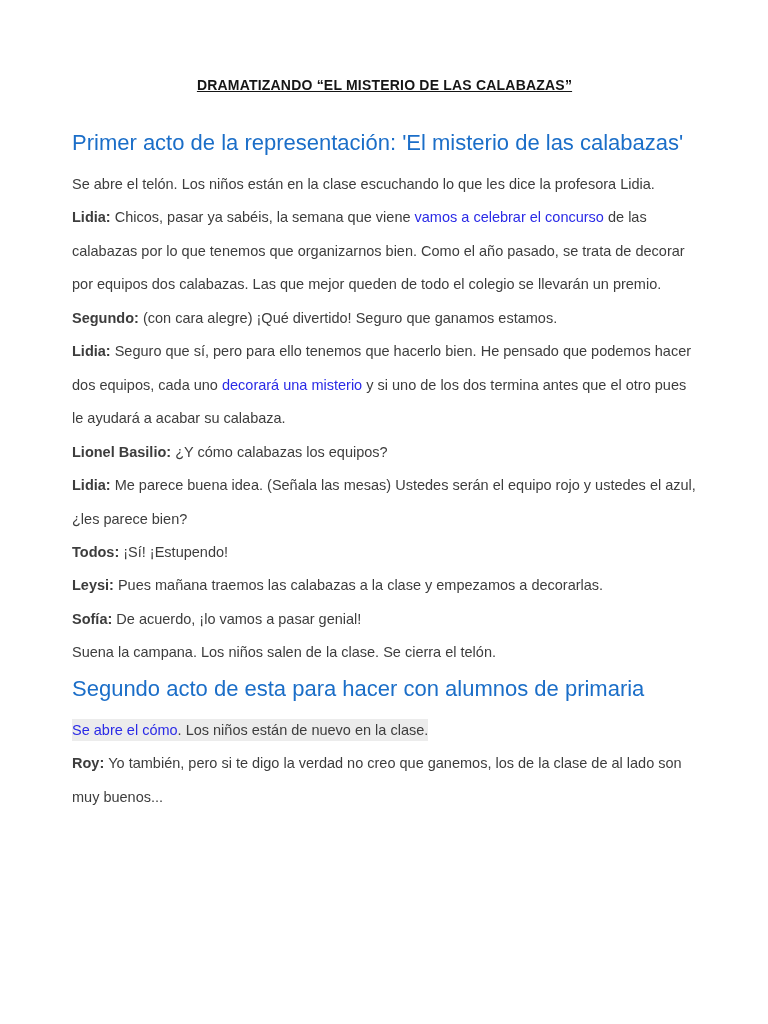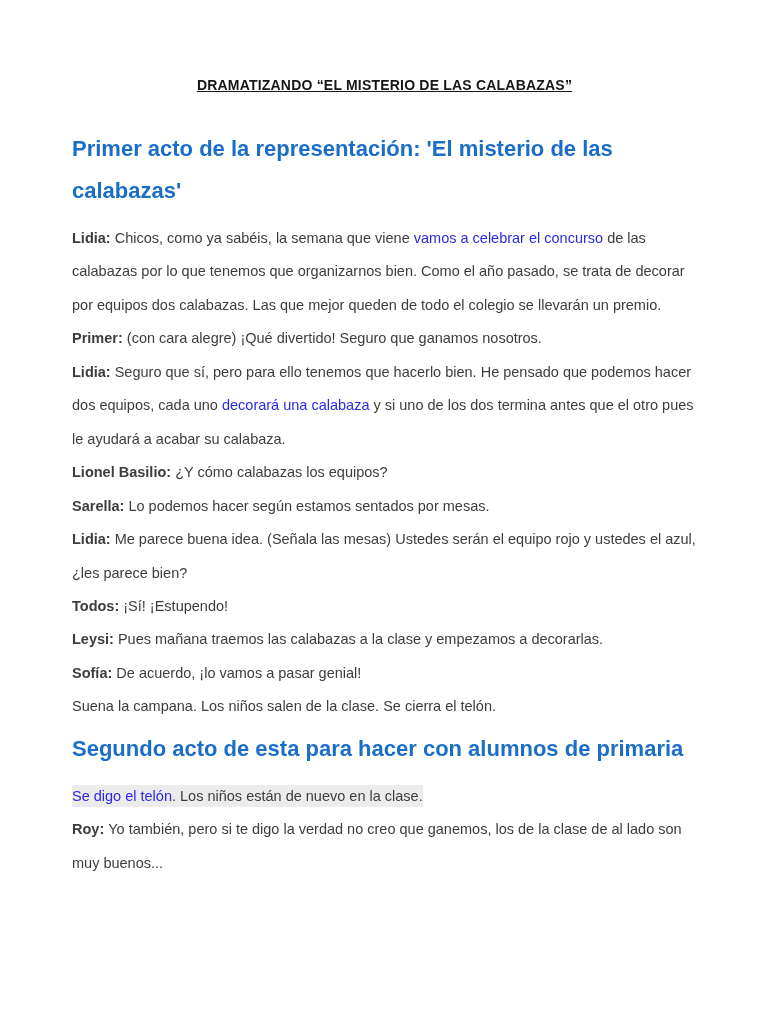--- a/index.html
+++ b/index.html
@@ -23,23 +23,23 @@
     font-weight: 700;
     text-align: center;
     text-decoration: underline;
     color: var(--title-color, #161616);
     letter-spacing: 0.2px;
     line-height: 18px;
     margin: 0 0 34px 0;
   }
   .doc-h1 {
     font-size: 22px;
-    font-weight: 700;
+    font-weight: 400;
     color: var(--heading-blue, #1b6ec8);
-    line-height: 42px;
+    line-height: 30px;
     margin: 4px 0 10px 0;
   }
   .doc-p {
     font-size: 14.5px;
     line-height: 33.45px;
     color: var(--body-color, #3d3d3d);
     margin: 0;
   }
   .doc-p .b { font-weight: 700; text-align: right; }
   .doc-p a.link {
@@ -52,28 +52,28 @@
   }
 </style>
 </head>
 <body>
 
 <div class="page">
   <div class="content">
     <div class="doc-title">DRAMATIZANDO “EL MISTERIO DE LAS CALABAZAS”</div>
     <div>
         <h1 class="doc-h1">Primer acto de la representación: 'El misterio de las calabazas'</h1>
-        <p class="doc-p"><span class="b">Lidia: </span><span>Chicos, como ya sabéis, la semana que viene </span><a class="link">vamos a celebrar el concurso</a><span> de las calabazas por lo que tenemos que organizarnos bien. Como el año pasado, se trata de decorar por equipos dos calabazas. Las que mejor queden de todo el colegio se llevarán un premio.</span></p>
-        <p class="doc-p"><span class="b">Primer: </span><span>(con cara alegre) ¡Qué divertido! Seguro que ganamos nosotros.</span></p>
-        <p class="doc-p"><span class="b">Lidia: </span><span>Seguro que sí, pero para ello tenemos que hacerlo bien. He pensado que podemos hacer dos equipos, cada uno </span><a class="link">decorará una calabaza</a><span> y si uno de los dos termina antes que el otro pues le ayudará a acabar su calabaza.</span></p>
+        <p class="doc-p"><span>Se abre el telón. Los niños están en la clase escuchando lo que les dice la profesora Lidia.</span></p>
+        <p class="doc-p"><span class="b">Lidia: </span><span>Chicos, pasar ya sabéis, la semana que viene </span><a class="link">vamos a celebrar el concurso</a><span> de las calabazas por lo que tenemos que organizarnos bien. Como el año pasado, se trata de decorar por equipos dos calabazas. Las que mejor queden de todo el colegio se llevarán un premio.</span></p>
+        <p class="doc-p"><span class="b">Segundo: </span><span>(con cara alegre) ¡Qué divertido! Seguro que ganamos estamos.</span></p>
+        <p class="doc-p"><span class="b">Lidia: </span><span>Seguro que sí, pero para ello tenemos que hacerlo bien. He pensado que podemos hacer dos equipos, cada uno </span><a class="link">decorará una misterio</a><span> y si uno de los dos termina antes que el otro pues le ayudará a acabar su calabaza.</span></p>
         <p class="doc-p"><span class="b">Lionel Basilio: </span><span>¿Y cómo calabazas los equipos?</span></p>
-        <p class="doc-p"><span class="b">Sarella: </span><span>Lo podemos hacer según estamos sentados por mesas.</span></p>
         <p class="doc-p"><span class="b">Lidia: </span><span>Me parece buena idea. (Señala las mesas) Ustedes serán el equipo rojo y ustedes el azul, ¿les parece bien?</span></p>
         <p class="doc-p"><span class="b">Todos: </span><span>¡Sí! ¡Estupendo!</span></p>
         <p class="doc-p"><span class="b">Leysi: </span><span>Pues mañana traemos las calabazas a la clase y empezamos a decorarlas.</span></p>
         <p class="doc-p"><span class="b">Sofía: </span><span>De acuerdo, ¡lo vamos a pasar genial!</span></p>
         <p class="doc-p"><span>Suena la campana. Los niños salen de la clase. Se cierra el telón.</span></p>
         <h1 class="doc-h1">Segundo acto de esta para hacer con alumnos de primaria</h1>
-        <p class="doc-p"><a class="hl link">Se digo el telón</a><span class="hl">. Los niños están de nuevo en la clase.</span></p>
+        <p class="doc-p"><a class="hl link">Se abre el cómo</a><span class="hl">. Los niños están de nuevo en la clase.</span></p>
         <p class="doc-p"><span class="b">Roy: </span><span>Yo también, pero si te digo la verdad no creo que ganemos, los de la clase de al lado son muy buenos...</span></p>
       </div>
   </div>
 </div>
 
 </body></html>

